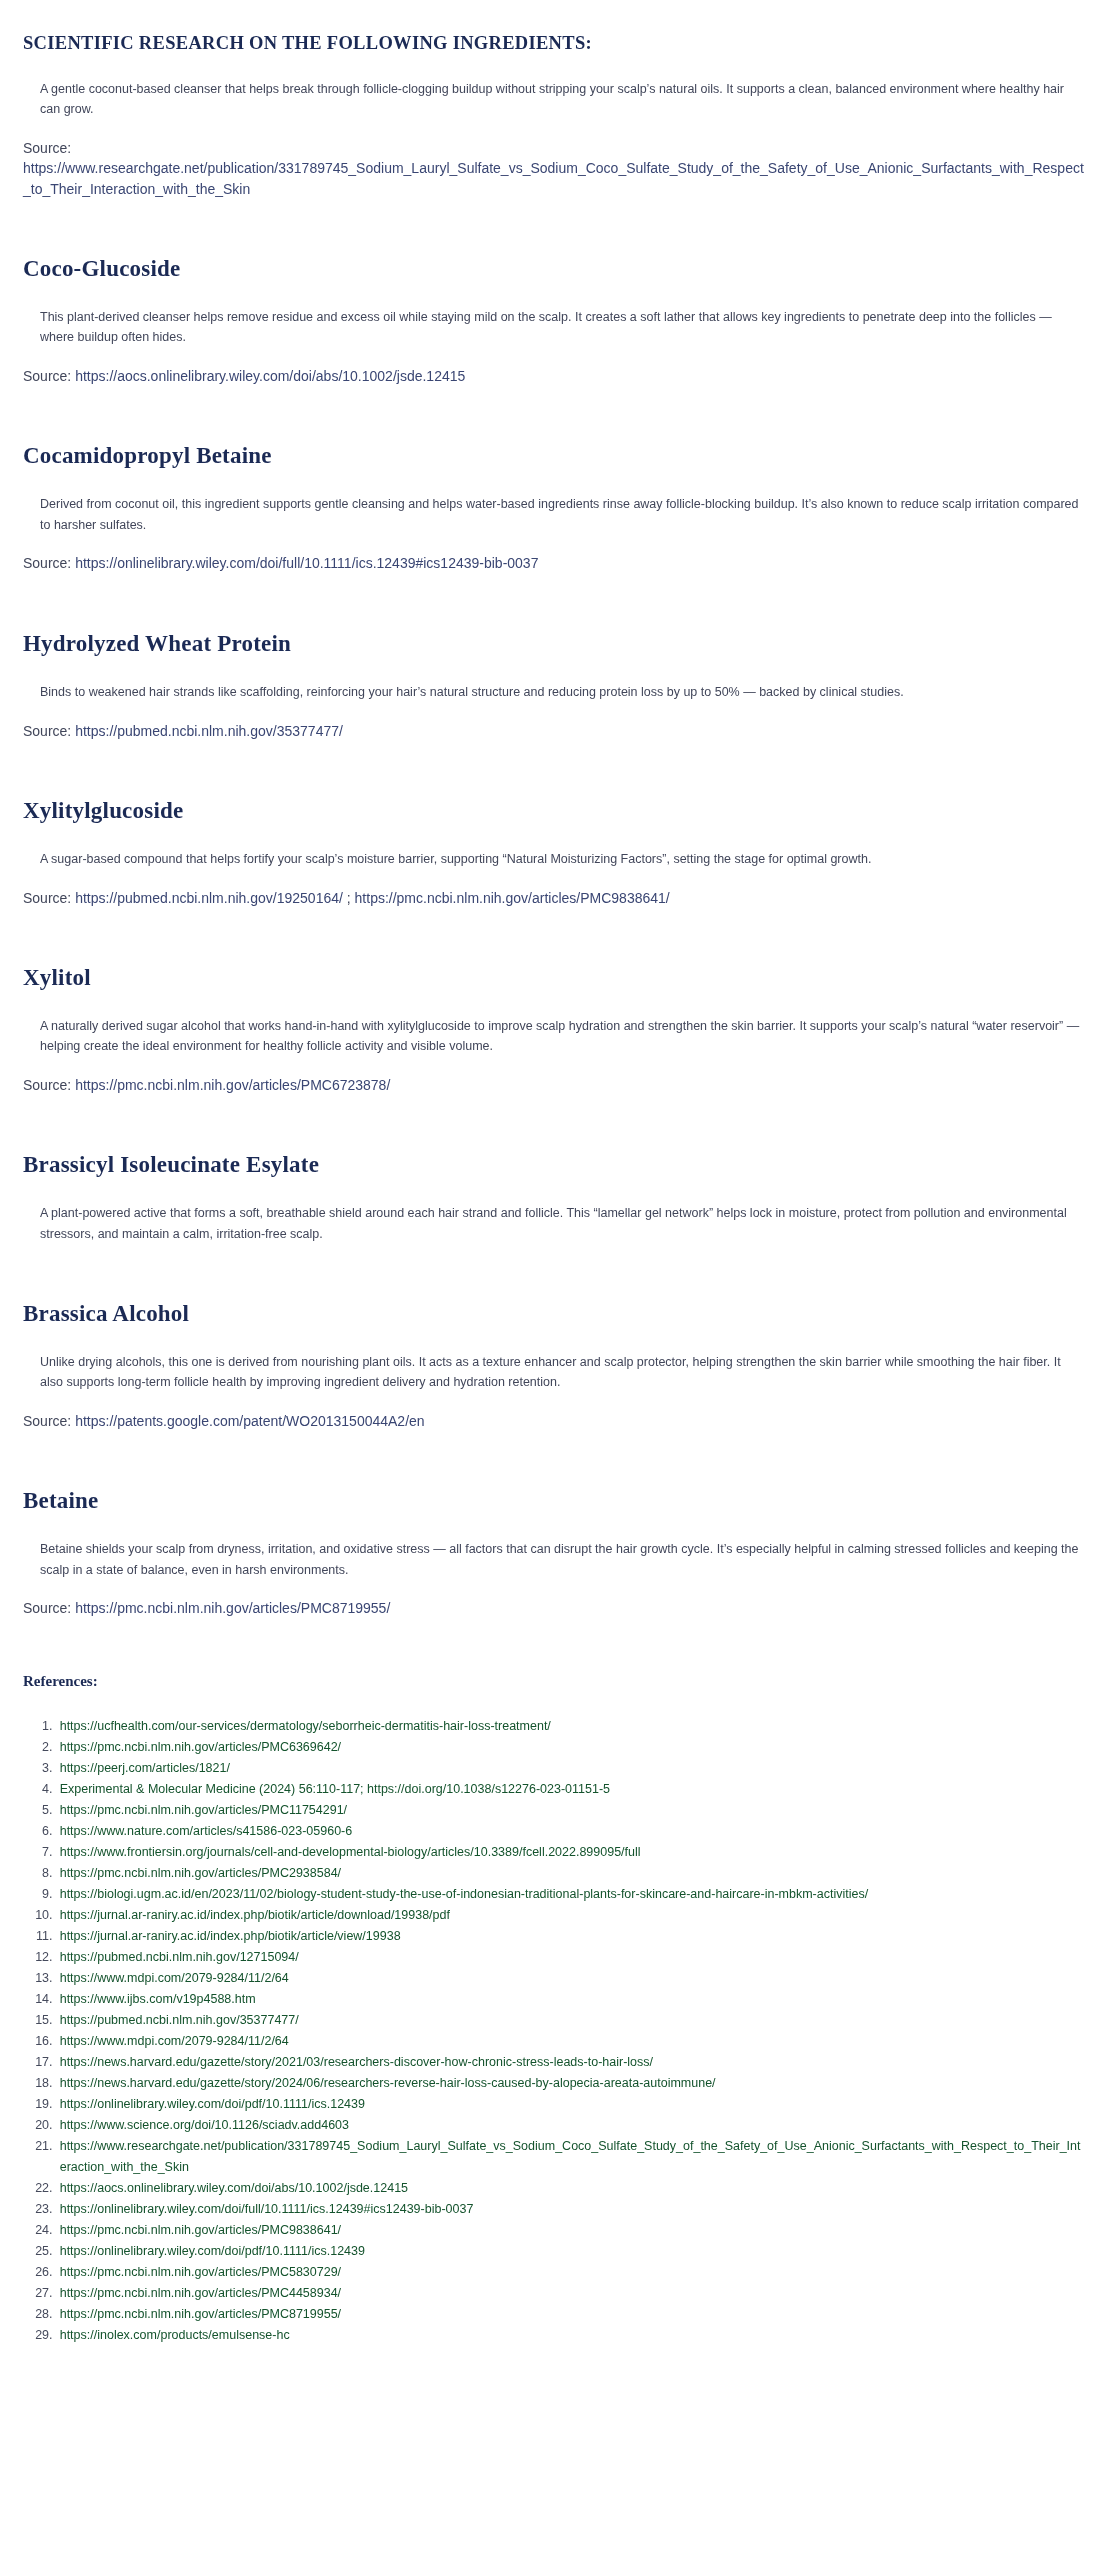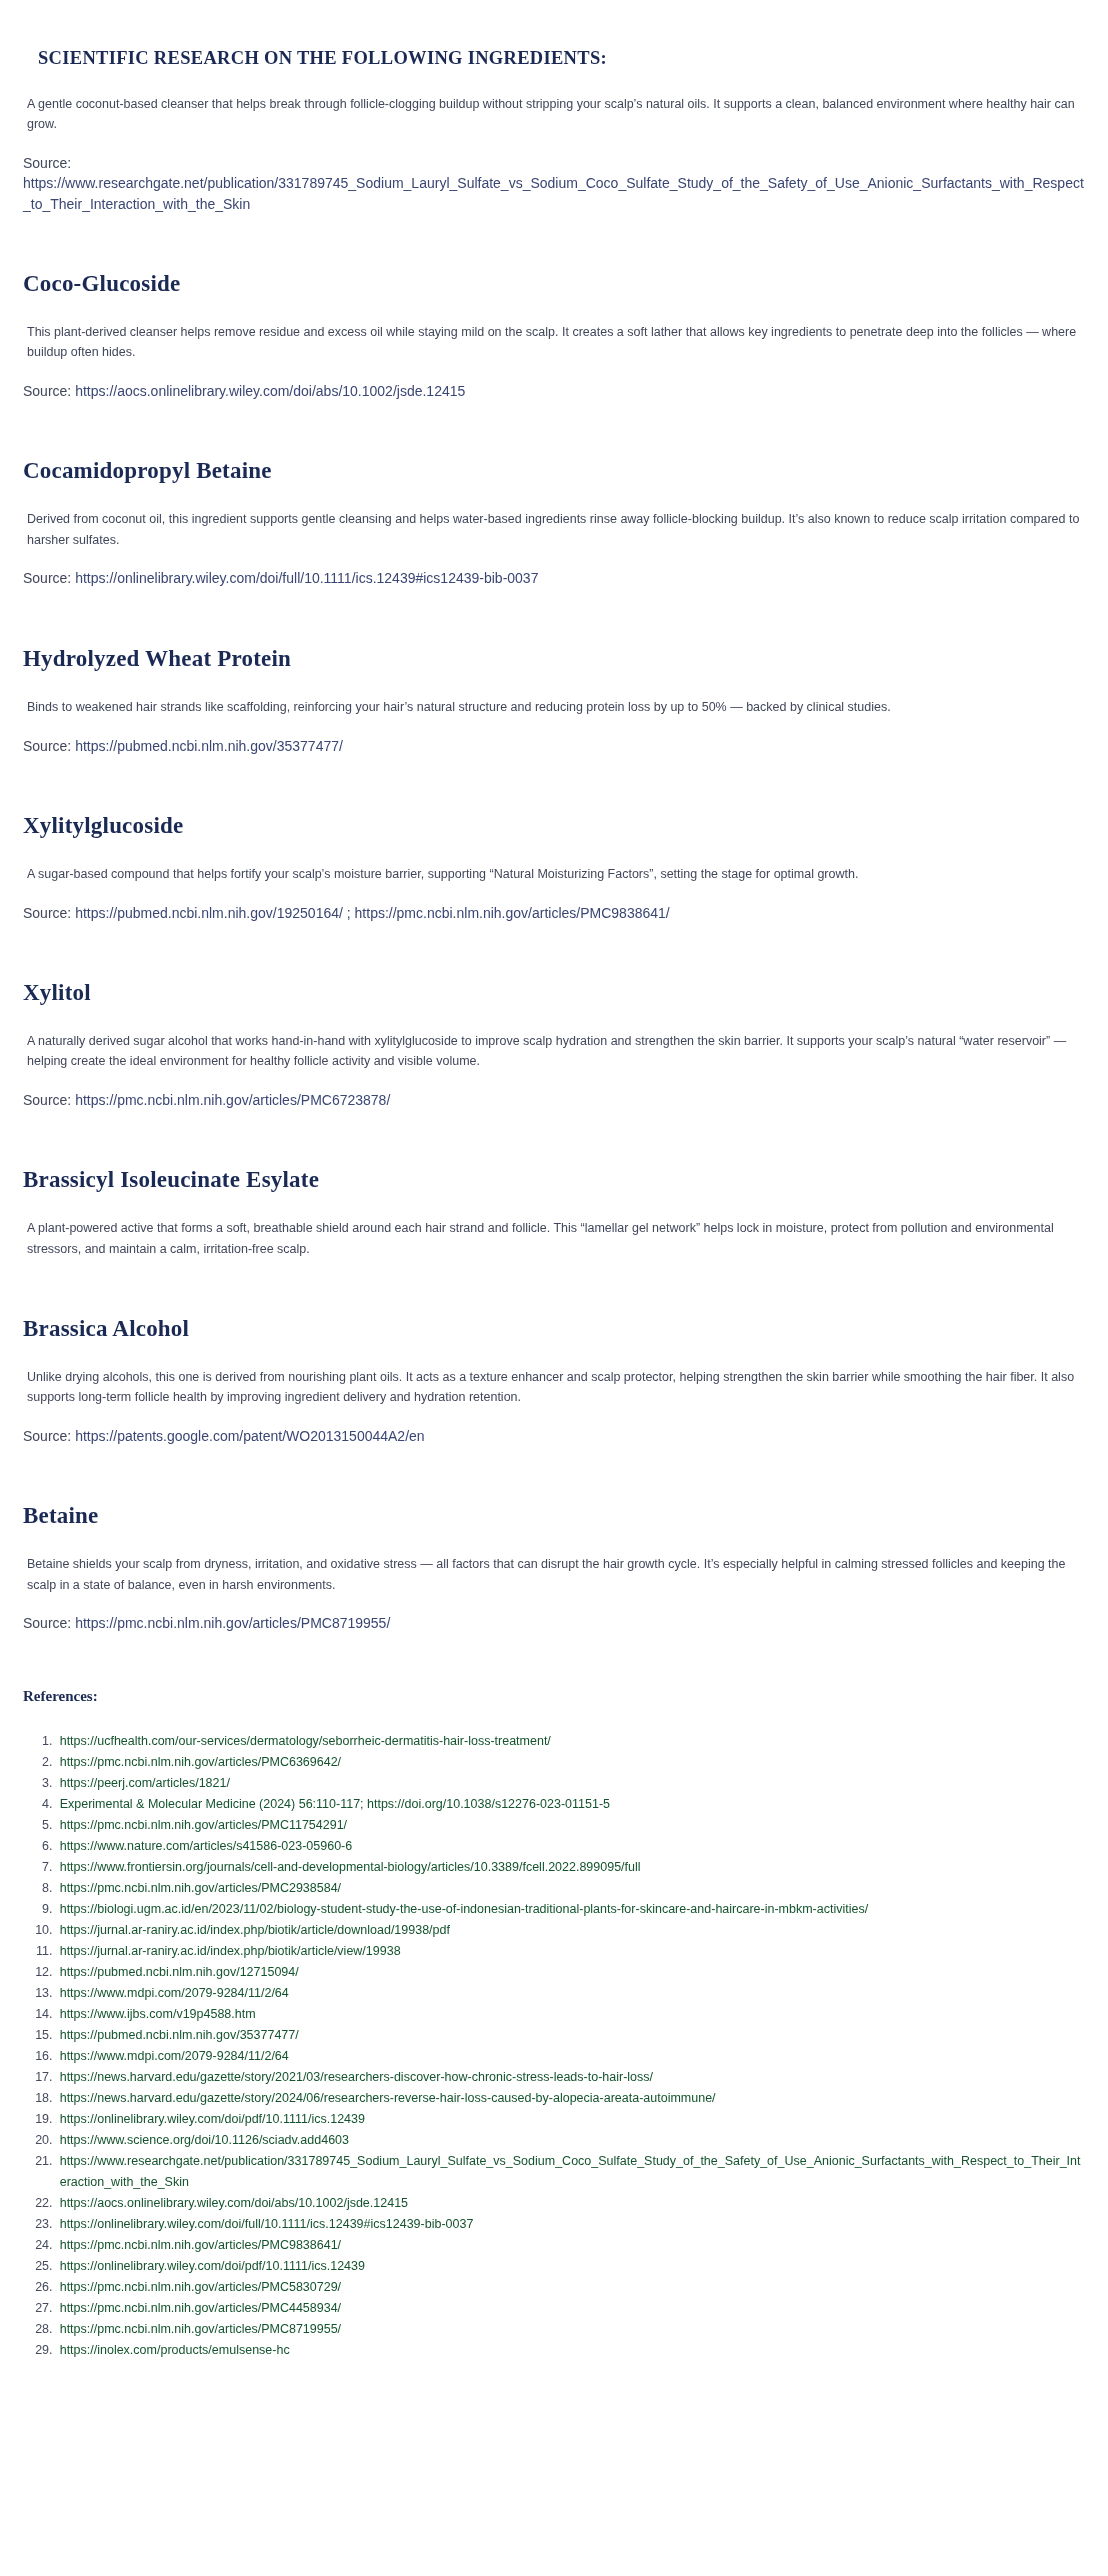--- a/index.html
+++ b/index.html
@@ -11,36 +11,36 @@
     -webkit-font-smoothing: antialiased;
   }
   .page { padding: 33px 23px 44px 23px; }
 
   .doc-title {
     font-family: "Liberation Serif", serif;
     font-size: 18.5px;
     font-weight: 700;
     color: #1b2a55;
     letter-spacing: 0.3px;
-    margin: 15px;
+    margin: 0;
   }
 
   .section h2 {
     font-family: "Liberation Serif", serif;
     font-size: 23px;
     font-weight: 700;
     color: #1b2a55;
     margin: 57px 0 0 0;
     letter-spacing: 0.2px;
   }
 
   .desc {
     font-size: 12.5px;
     line-height: 20.3px;
-    margin: 25px 0 0 4px;
+    margin: 25px 0 0 17px;
     color: #41465a;
     overflow-wrap: break-word;
   }
 
   .source {
     font-size: 14px;
     line-height: 20.3px;
     margin: 18.5px 0 0 0;
     color: #41465a;
     overflow-wrap: break-word;

